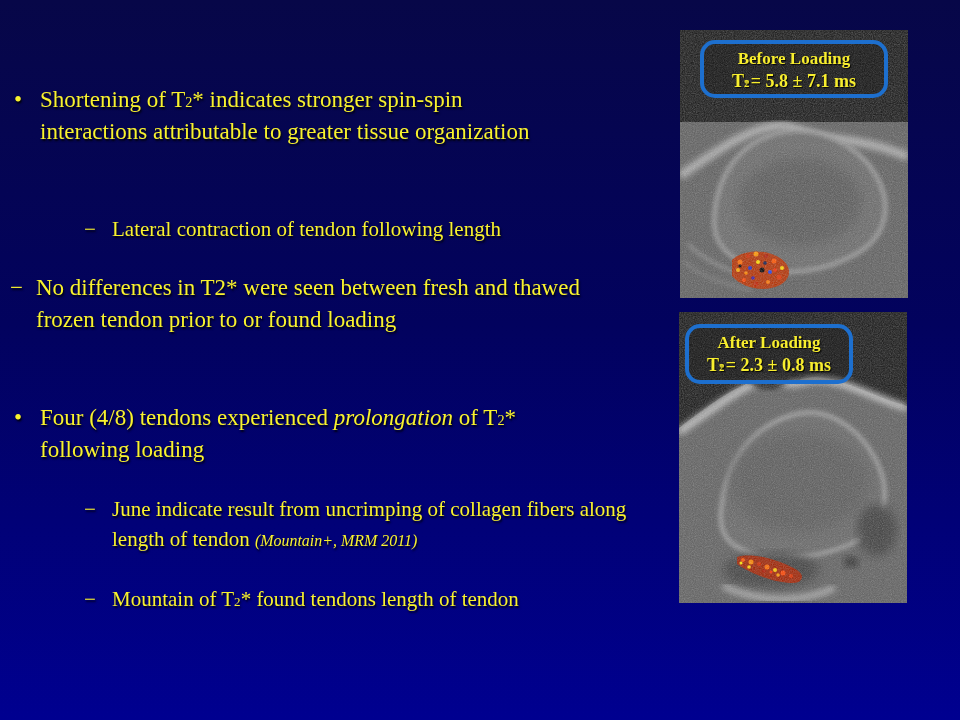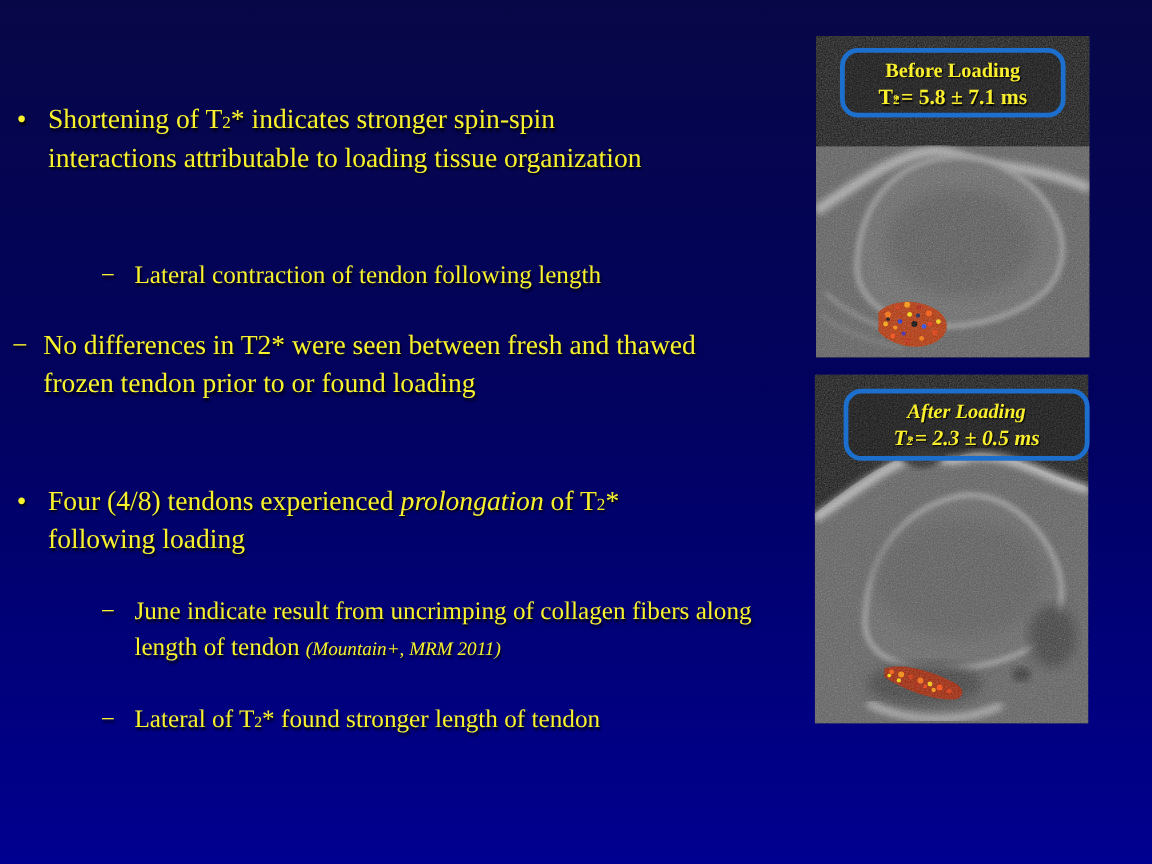--- a/index.html
+++ b/index.html
@@ -31,21 +31,21 @@
   .plabel-value sub { font-size:60%; line-height:0; vertical-align:-16%; }
   .plabel-value sup { font-size:58%; line-height:0; vertical-align:58%; margin-left:-0.5em; margin-right:0.12em; }
 </style>
 </head>
 <body>
 
 <div class="slide">
 
   <div class="bullet lvl1" style="top:84px; left:40px; width:515px;">
     <span class="marker" style="left:-26px;">•</span>
-    <div class="btext"><span>Shortening of T</span><sub>2</sub><span>* indicates stronger spin-spin interactions attributable to loading tissue organization</span></div>
+    <div class="btext"><span>Shortening of T</span><sub>2</sub><span>* indicates stronger spin-spin interactions attributable to greater tissue organization</span></div>
   </div>
 
   <div class="bullet lvl2" style="top:214px; left:112px; width:490px;">
     <span class="marker" style="left:-28px;">−</span>
     <div class="btext"><span>Lateral contraction of tendon following  length</span></div>
   </div>
 
   <div class="bullet lvl1" style="top:272px; left:36px; width:580px;">
     <span class="marker" style="left:-26px;">−</span>
     <div class="btext"><span>No differences in T2* were seen between fresh and thawed frozen tendon prior to or found loading</span></div>
@@ -56,21 +56,21 @@
     <div class="btext"><span>Four (4/8) tendons experienced </span><i>prolongation</i><span> of T</span><sub>2</sub><span>* following loading</span></div>
   </div>
 
   <div class="bullet lvl2" style="top:494px; left:112px; width:525px;">
     <span class="marker" style="left:-28px;">−</span>
     <div class="btext"><span>June indicate result from uncrimping  of collagen fibers along length of tendon </span><span class="cite">(Mountain+, MRM 2011)</span></div>
   </div>
 
   <div class="bullet lvl2" style="top:584px; left:112px; width:560px;">
     <span class="marker" style="left:-28px;">−</span>
-    <div class="btext"><span>Lateral of T</span><sub>2</sub><span>* found stronger length of tendon</span></div>
+    <div class="btext"><span>Mountain of T</span><sub>2</sub><span>* found tendons length of tendon</span></div>
   </div>
 
   <figure class="panel" style="left:680px; top:30px; width:260px; height:268px;">
     <svg width="228" height="268" viewBox="0 0 228 268">
       <defs>
         <filter id="b2">
             <feGaussianBlur stdDeviation="2"></feGaussianBlur>
           </filter>
         <filter id="b3">
             <feGaussianBlur stdDeviation="3"></feGaussianBlur>
@@ -161,19 +161,19 @@
           <circle cx="104" cy="261" r="2.5" fill="#ff4400"></circle>
         <circle cx="112" cy="264" r="2" fill="#e03000"></circle>
           <circle cx="70" cy="255" r="1.8" fill="#ffd700"></circle>
         <circle cx="85" cy="259" r="1.8" fill="#b01500"></circle>
           <circle cx="99" cy="263" r="1.8" fill="#ff9900"></circle>
         <circle cx="62" cy="251" r="1.5" fill="#ffee00"></circle>
           <circle cx="92" cy="260" r="1.5" fill="#ff3300"></circle>
       </g>
       <rect width="228" height="291" filter="url(#noiseG)" opacity="0.40"></rect>
     </svg>
-    <div class="plabel" style="left:24px; top:12px; width:205px; height:60px;font-style:italic;">
+    <div class="plabel" style="left:6px; top:12px; width:168px; height:60px;">
       <div class="plabel-title">After Loading</div>
-      <div class="plabel-value"><span>T</span><sub>2</sub><sup>*</sup><span>= 2.3 ± 0.5 ms</span></div>
+      <div class="plabel-value"><span>T</span><sub>2</sub><sup>*</sup><span>= 2.3 ± 0.8 ms</span></div>
     </div>
   </figure>
 
 </div>
 
 </body></html>

